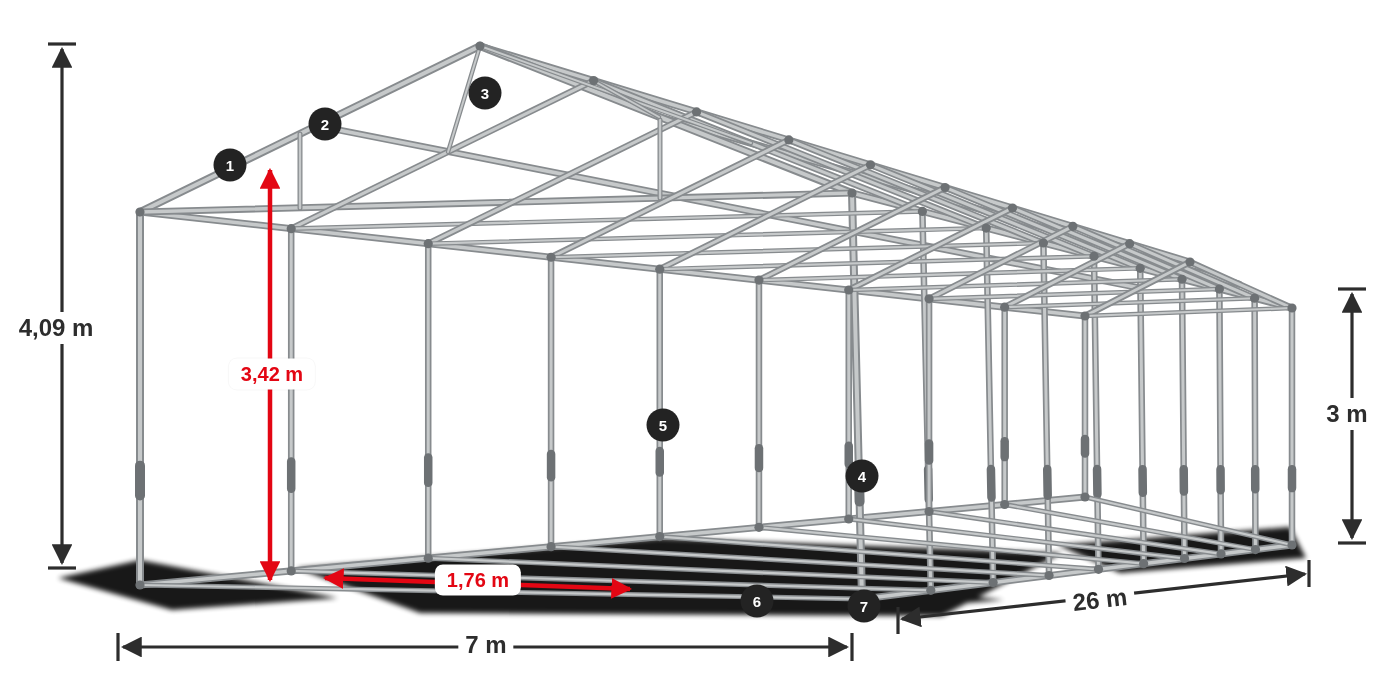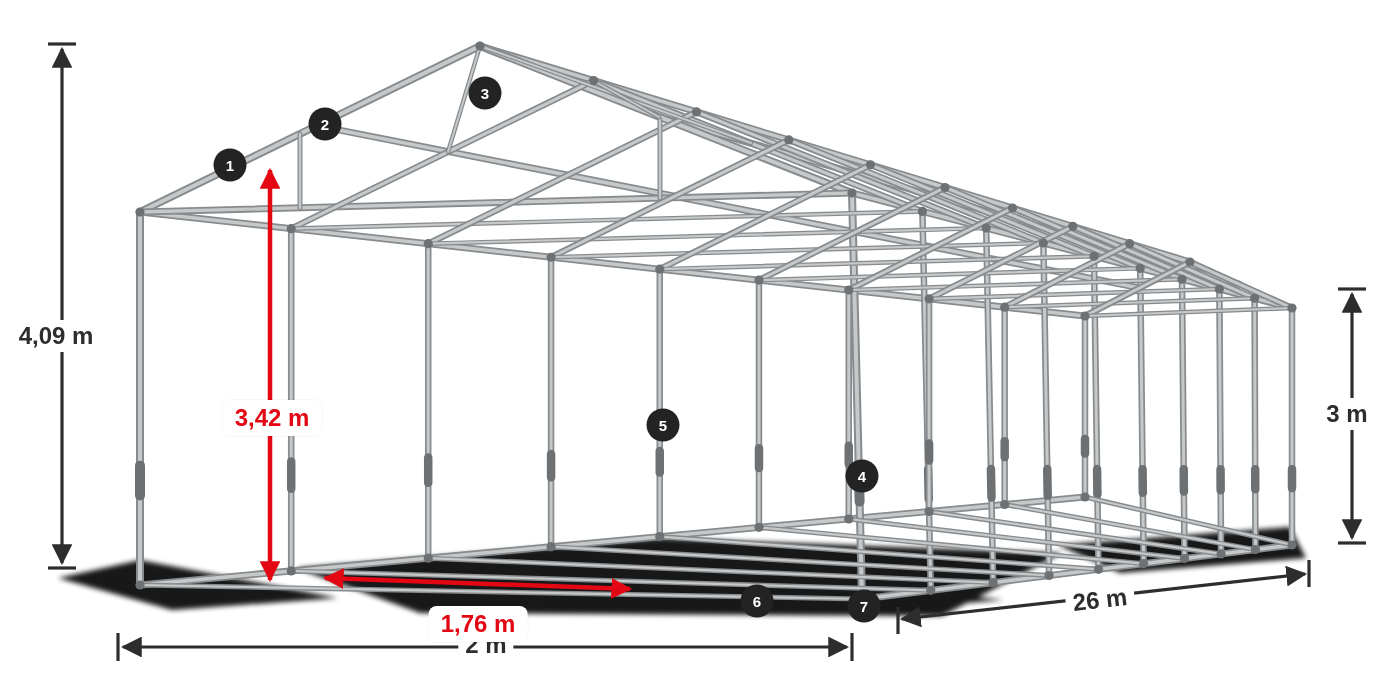--- a/index.html
+++ b/index.html
@@ -17,26 +17,25 @@
     font-weight:700;
     font-size:24px;
     color:var(--dimension-line,#2d2d2d);
     background:#ffffff;
     padding:2px 7px;
     white-space:nowrap;
     z-index:5;
   }
   .dim-red{
     color:var(--accent-red,#e30613);
-    font-size:24px;
+    font-size:20px;
     border-radius:8px;
     padding:4px 12px;
     box-shadow:0 0 0 1px rgba(0,0,0,0.03);
     z-index:6;
-    margin-top:44px;
   }
   .dim-rot{transform:translate(-50%,-50%) rotate(-6.4deg);}
   .badge{
     position:absolute;
     width:33px;height:33px;
     border-radius:50%;
     background:var(--badge-bg,#232323);
     color:var(--badge-text,#ffffff);
     display:flex;align-items:center;justify-content:center;
     font-weight:700;font-size:15px;
@@ -303,22 +302,22 @@
       <line x1="1338" y1="289" x2="1366" y2="289"></line>
       <line x1="1338" y1="543" x2="1366" y2="543"></line>
     </g>
 
     <g stroke="#e30613" stroke-width="4.5" fill="none">
       <line x1="270" y1="170" x2="270" y2="580" marker-start="url(#ar)" marker-end="url(#ar)"></line>
       <line x1="325" y1="578" x2="630" y2="589" marker-start="url(#ar)" marker-end="url(#ar)"></line>
     </g>
   </svg>
 
-  <div class="dim" style="left:56px;top:336px;text-align:center;">4,09 m</div>
-  <div class="dim" style="left:486px;top:645px;">2 m</div>
+  <div class="dim" style="left:56px;top:328px;text-align:center;">4,09 m</div>
+  <div class="dim" style="left:486px;top:645px;">7 m</div>
   <div class="dim dim-rot" style="left:1100px;top:600px;">26 m</div>
   <div class="dim" style="left:1347px;top:414px;">3 m</div>
   <div class="dim dim-red" style="left:272px;top:374px;">3,42 m</div>
   <div class="dim dim-red" style="left:478px;top:580px;">1,76 m</div>
 
   <div class="badge" style="left:230px;top:165px;">1</div>
   <div class="badge" style="left:325px;top:124px;">2</div>
   <div class="badge" style="left:485px;top:93px;">3</div>
   <div class="badge" style="left:862px;top:476px;">4</div>
   <div class="badge" style="left:663px;top:425px;">5</div>

